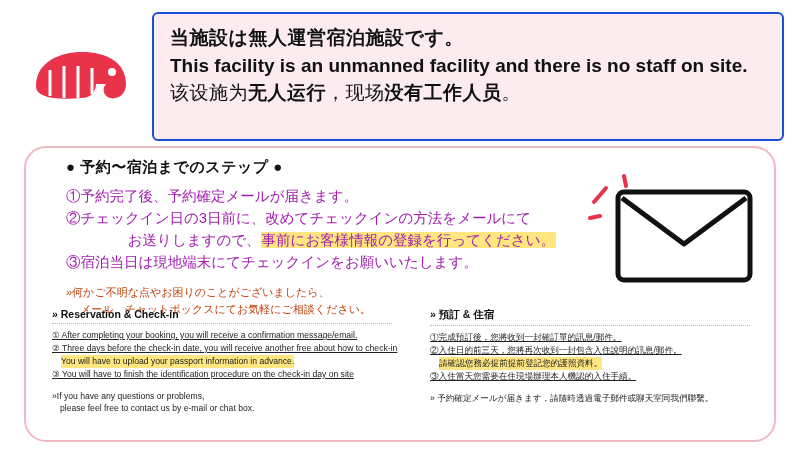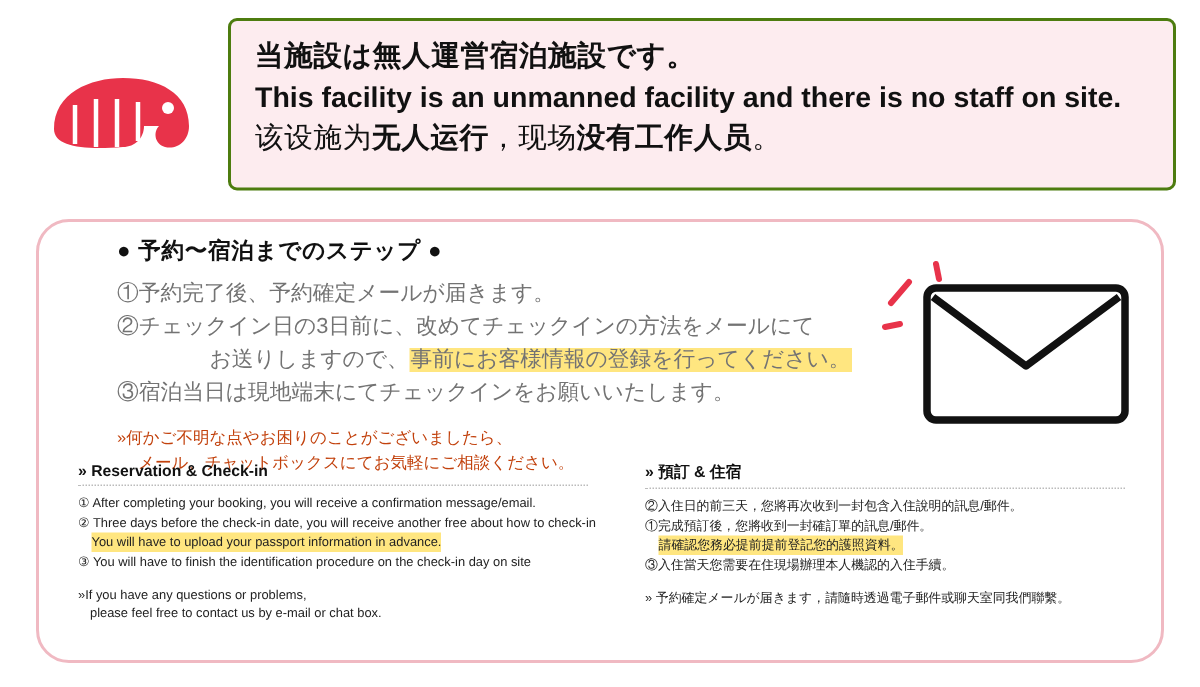--- a/index.html
+++ b/index.html
@@ -38,23 +38,23 @@
     width: 116px;
     height: 62px;
   }
   .logo svg { display: block; }
 
   .notice-box {
     position: absolute;
     left: 152px;
     top: 12px;
     width: 632px;
-    height: 115px;
+    height: 129px;
     background: #fdecef;
-    border: 2px solid #4d7c0f;
+    border: 2px solid #1d4ed8;
     border-radius: 6px;
     box-sizing: border-box;
     padding: 10px 14px 8px 16px;
   }
   .notice-line-jp {
     font-size: 19px;
     font-weight: bold;
     color: #111;
     line-height: 1.45;
     letter-spacing: 0.5px;
@@ -81,34 +81,34 @@
     width: 752px;
     height: 296px;
     border: 2px solid #f0b9c2;
     border-radius: 22px;
     box-sizing: border-box;
     background: #ffffff;
   }
 
   .steps {
     position: absolute;
-    left: 78px;
+    left: 66px;
     top: 158px;
     width: 490px;
   }
   .steps-title {
     font-size: 15px;
     font-weight: bold;
     color: #111;
     margin-bottom: 8px;
     letter-spacing: 0.5px;
   }
   .step-row {
     font-size: 14.5px;
-    color: #737373;
+    color: #a21caf;
     line-height: 1.52;
     white-space: nowrap;
   }
   .step-indent {
     padding-left: 14px;
     text-align: right;
   }
   .hl {
     background: #ffe680;
     padding: 0 1px;
@@ -150,20 +150,21 @@
     color: #111;
     margin-bottom: 5px;
     border-bottom: 1px dotted #bbb;
     padding-bottom: 3px;
   }
   .sm {
     font-size: 8.6px;
     color: #222;
     line-height: 1.5;
     white-space: nowrap;
+    text-decoration: underline;
   }
   .sm-ind { padding-left: 9px; }
   .sm-hl {
     background: #ffe680;
     display: inline-block;
     padding: 0 0;
   }
   .sm-note {
     margin-top: 9px;
     font-size: 8.6px;
@@ -234,22 +235,22 @@
     <div class="sm sm-ind"><span class="sm-hl">You will have to upload your passport information in advance.</span></div>
     <div class="sm">③ You will have to finish the identification procedure on the check-in day on site</div>
     <div class="sm-note">
       <span>»If you have any questions or problems,</span>
       <span class="sub">please feel free to contact us by e-mail or chat box.</span>
     </div>
   </div>
 
   <div class="col-right">
     <div class="col-head">» 預訂 &amp; 住宿</div>
+    <div class="sm">①完成預訂後，您將收到一封確訂單的訊息/郵件。</div>
     <div class="sm">②入住日的前三天，您將再次收到一封包含入住說明的訊息/郵件。</div>
-    <div class="sm">①完成預訂後，您將收到一封確訂單的訊息/郵件。</div>
     <div class="sm sm-ind"><span class="sm-hl">請確認您務必提前提前登記您的護照資料。</span></div>
     <div class="sm">③入住當天您需要在住現場辦理本人機認的入住手續。</div>
     <div class="sm-note">
       <span>» 予約確定メールが届きます，請隨時透過電子郵件或聊天室同我們聯繫。</span>
     </div>
   </div>
 
 </div>
 
 </body></html>

